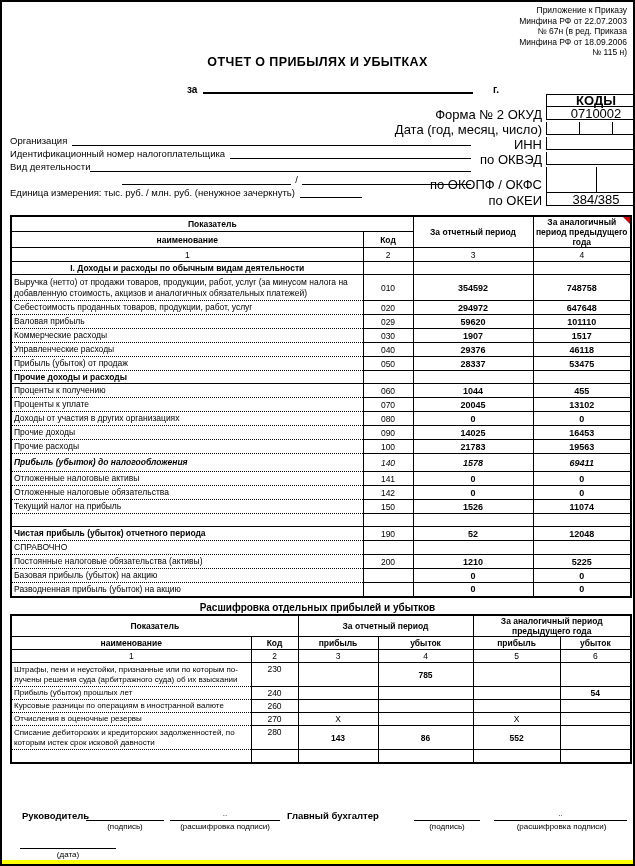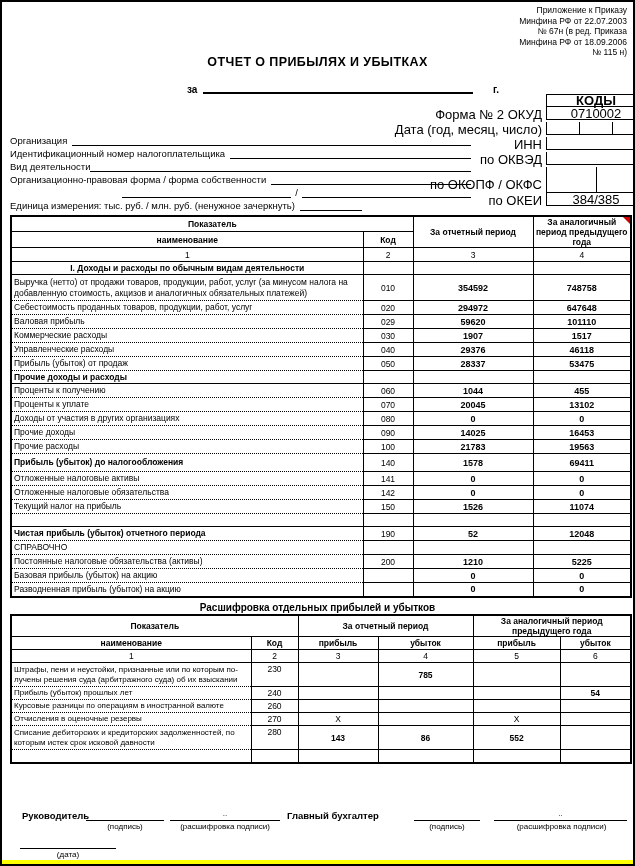--- a/index.html
+++ b/index.html
@@ -120,24 +120,20 @@
     <span class="fline"></span>
   </div>
   <div class="orow">
     <span>Идентификационный номер налогоплательщика</span>
     <span class="fline"></span>
   </div>
   <div class="orow">
     <span>Вид деятельности</span>
     <span class="fline nofill"></span>
   </div>
-  <div class="orow">
-    <span>Организационно-правовая форма / форма собственности</span>
-    <span class="fline"></span>
-  </div>
   <div class="orow ind">
     <span class="fline nofill"></span>
     <span class="slash">/</span>
     <span class="fline nofill"></span>
   </div>
   <div class="orow">
     <span>Единица измерения: тыс. руб. / млн. руб. (ненужное зачеркнуть)</span>
     <span class="fline short"></span>
   </div>
 </div>
@@ -241,21 +237,21 @@
         <td class="code">090</td>
         <td class="val">14025</td>
         <td class="val">16453</td>
       </tr>
       <tr>
         <td class="nm">Прочие расходы</td>
         <td class="code">100</td>
         <td class="val">21783</td>
         <td class="val">19563</td>
       </tr>
-      <tr style="height: 18px;">
+      <tr style="height: 18px; font-style: italic;">
         <td class="nm b">Прибыль (убыток) до налогообложения</td>
         <td class="code">140</td>
         <td class="val">1578</td>
         <td class="val">69411</td>
       </tr>
       <tr>
         <td class="nm">Отложенные налоговые активы</td>
         <td class="code">141</td>
         <td class="val">0</td>
         <td class="val">0</td>

